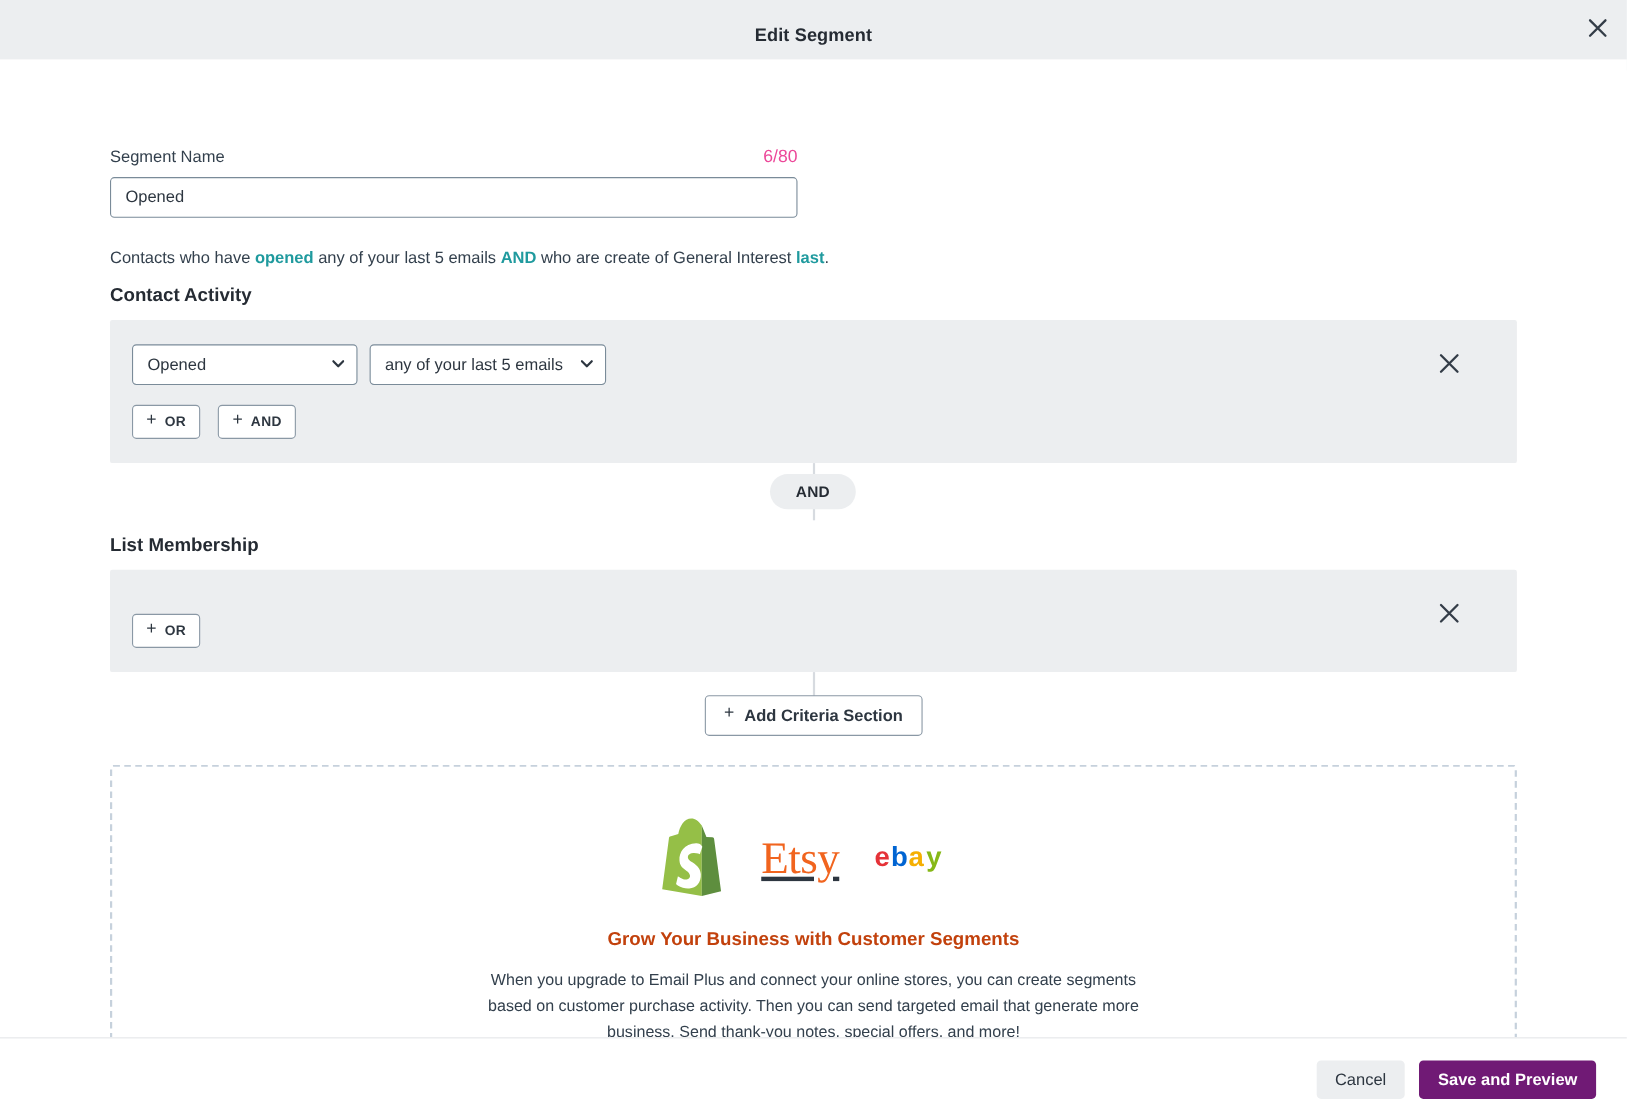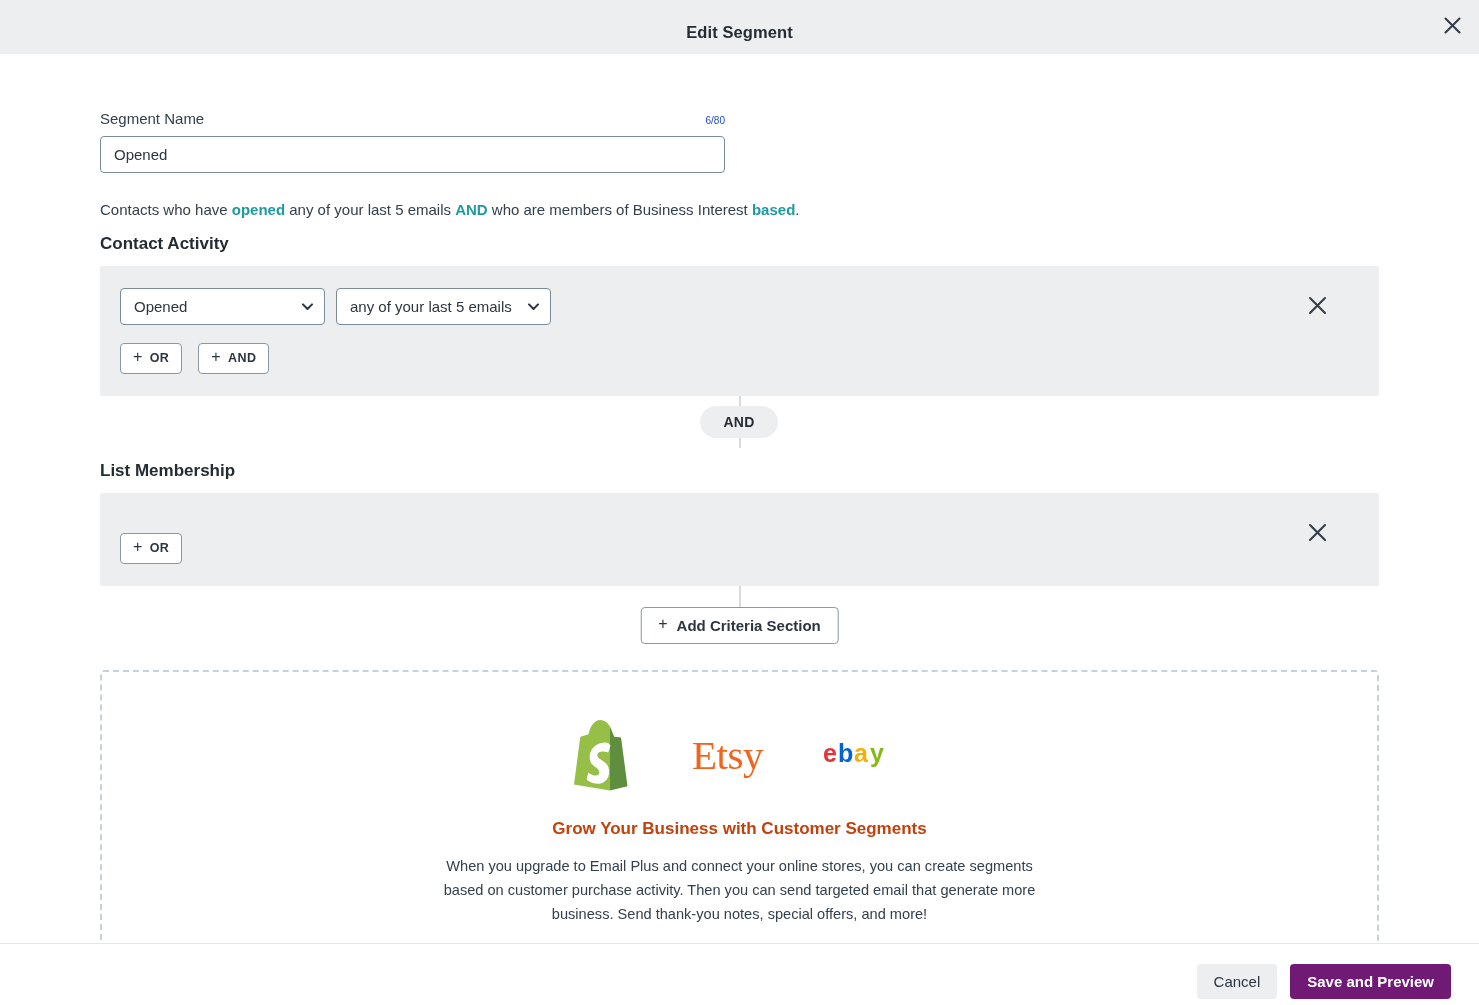--- a/index.html
+++ b/index.html
@@ -37,24 +37,24 @@
     position: absolute; top: 54px; left: 0;
     width: 1479px; height: 889px;
     background: #fff;
     overflow: hidden;
   }
   .inner { position: relative; padding: 0 100px; }
 
   
   .seg-label-row {
     display: flex; justify-content: space-between; align-items: baseline;
-    width: 625px; margin-top: 56px;
+    width: 625px; margin-top: 80px;
   }
   .seg-label { font-size: 15px; color: #33404d; }
-  .seg-counter { font-size: 10px; color: #1d4ed8; }
+  .seg-counter { font-size: 16px; color: #ec4899; }
   .seg-input {
     margin-top: 9px;
     width: 625px; height: 37px;
     border: 1px solid #7a8b99;
     border-radius: 4px;
     padding: 0 13px;
     font-size: 15px; font-family: "Liberation Sans", sans-serif;
     color: #2d3640; background: #fff;
   }
 
@@ -154,21 +154,21 @@
   .promo {
     margin-top: 22px;
     width: 1279px; height: 290px;
     border: 2px dashed #C6D1DC; border-radius: 3px;
     padding-top: 41px;
     text-align: center;
     overflow: hidden;
   }
   .logos {
     display: flex; align-items: center; justify-content: center;
-    gap: 60px; height: 86px;
+    gap: 32px; height: 86px; text-decoration: underline;
   }
   .promo-title {
     margin-top: 20px;
     font-size: 17px; font-weight: bold; color: #c2410c;
   }
   .promo-body {
     margin: 15px auto 0;
     width: 610px;
     font-size: 14.6px; line-height: 1.65; color: #33404d;
   }
@@ -224,21 +224,21 @@
 
       
       <div class="seg-label-row">
         <span class="seg-label">Segment Name</span>
         <span class="seg-counter">6/80</span>
       </div>
       <input class="seg-input" type="text" value="Opened" style="">
 
       
       <div class="desc">
-        <span>Contacts who have </span><span class="accent">opened</span><span> any of your last 5 emails </span><span class="accent">AND</span><span> who are members of Business Interest </span><a class="link">based</a><span>.</span>
+        <span>Contacts who have </span><span class="accent">opened</span><span> any of your last 5 emails </span><span class="accent">AND</span><span> who are create of General Interest </span><a class="link">last</a><span>.</span>
       </div>
 
       
       <div class="section-head">Contact Activity</div>
       <div class="panel">
         <div class="panel-row">
           <span class="select-wrap">
             <select class="sel w-op">
               <option>Opened</option>
             </select>

